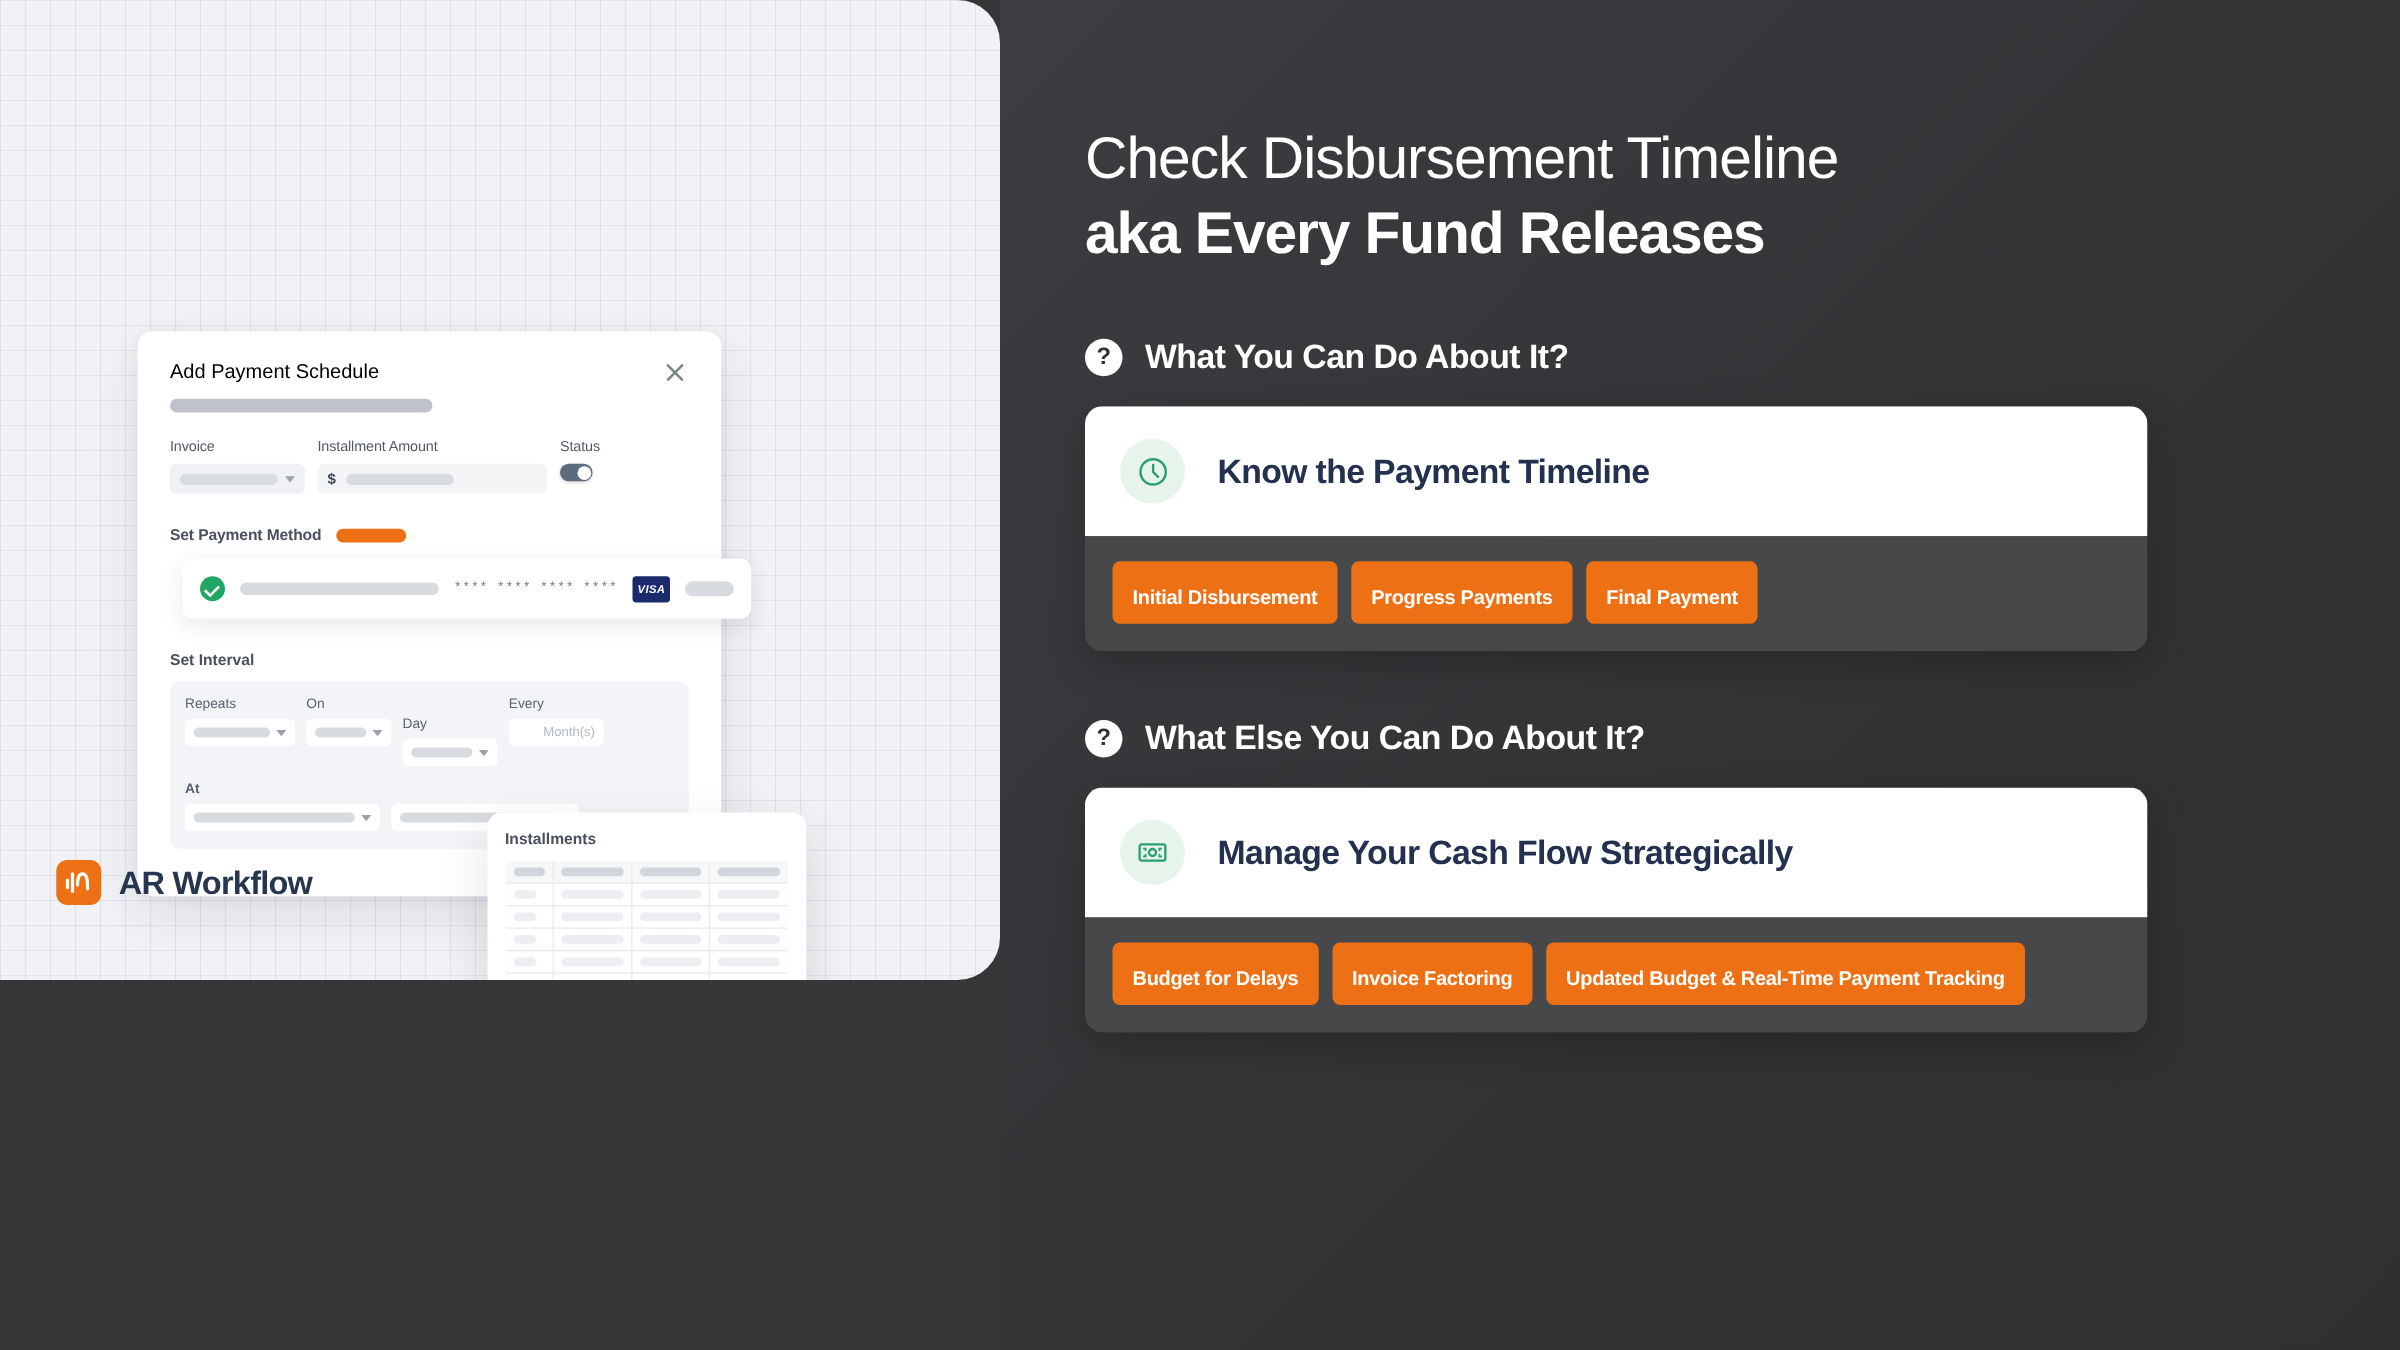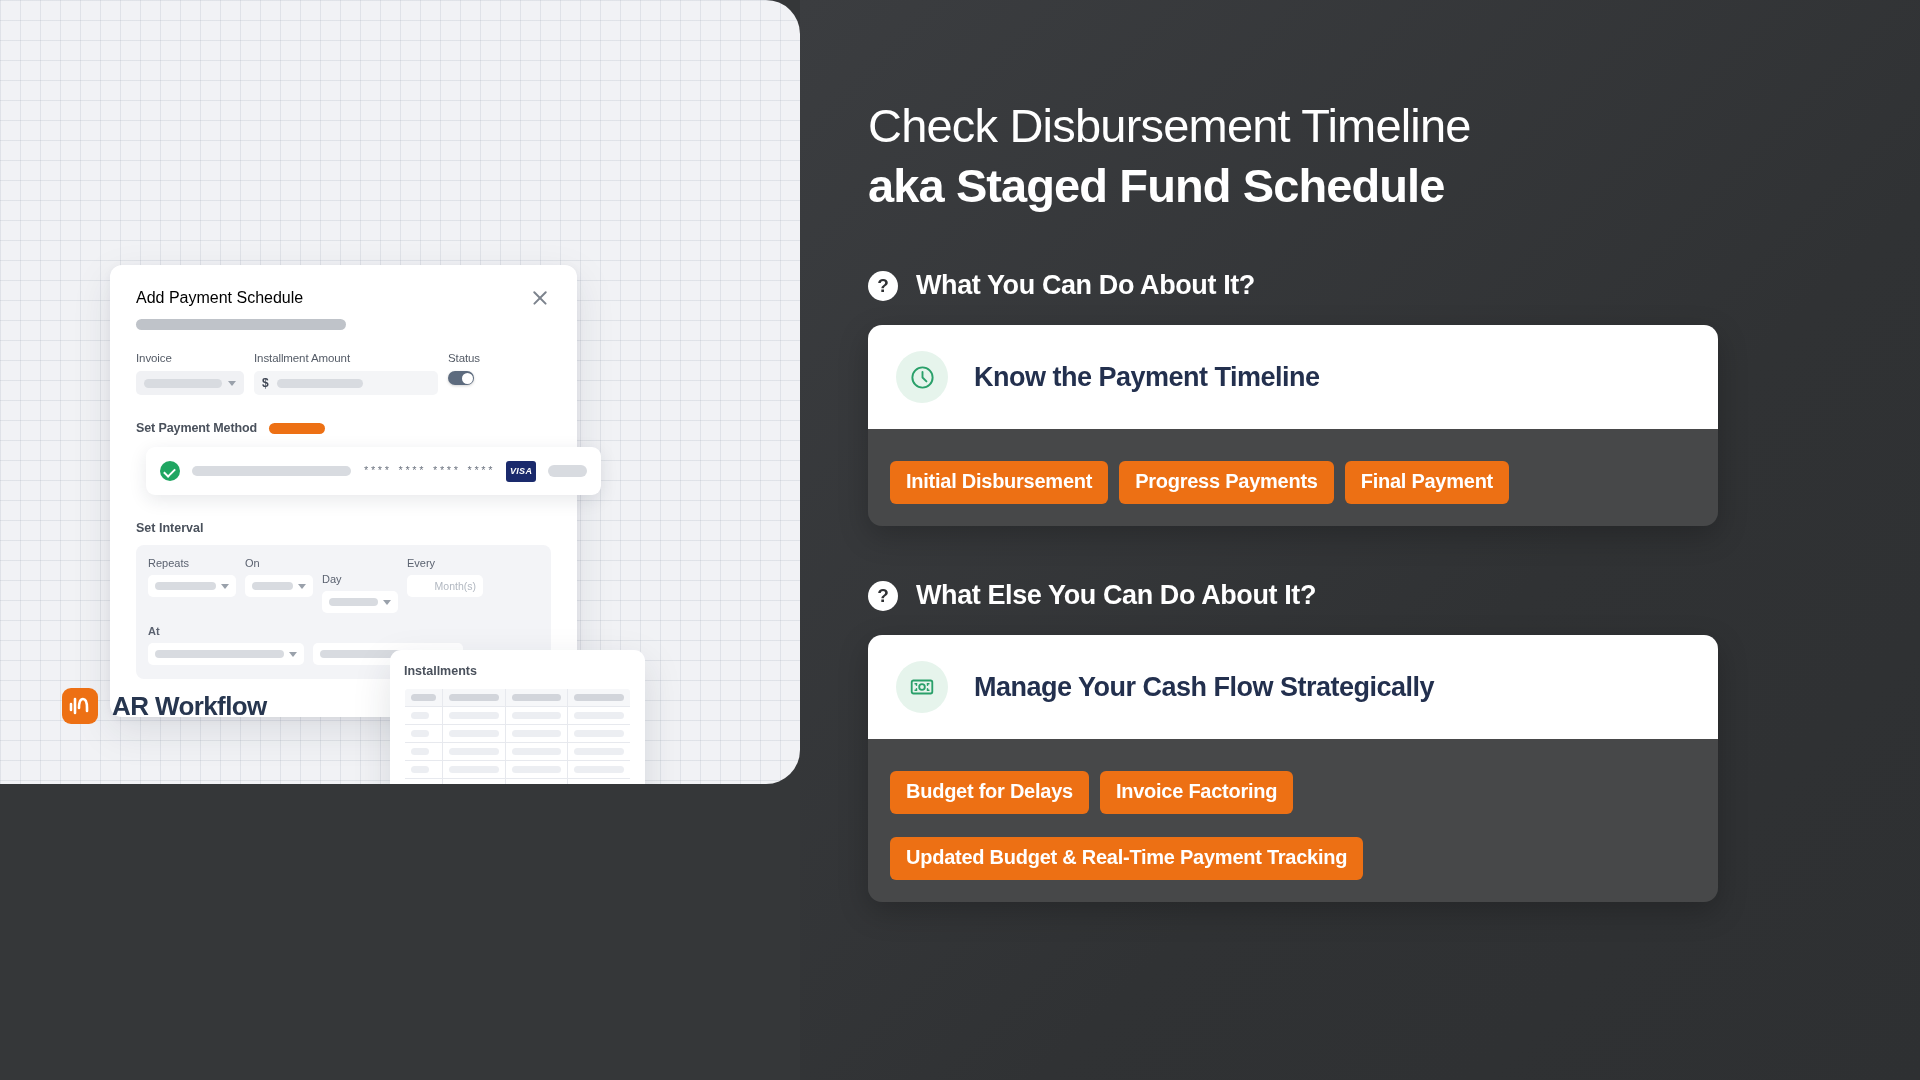--- a/index.html
+++ b/index.html
@@ -148,21 +148,21 @@
   .inst-title { font-size:12.5px; font-weight:600; color:#4a515c; margin-bottom:10px; }
   .inst-table { width:100%; border-collapse:collapse; border:1px solid #e7e9ee; border-radius:4px; overflow:hidden; }
   .inst-table th, .inst-table td { border:1px solid #e7e9ee; padding:5px 6px; }
   .inst-table thead tr { background:#f6f7f9; }
   .inst-table th .skel { height:7px; width:100%; background:#d2d5db; }
   .inst-table td .cell { height:7px; background:#eceef2; border-radius:999px; }
   .c1 { width:38px; }
   .cw-narrow { width:18px; }
 
   
-  .logo { position:absolute; left:62px; bottom:60px; display:flex; align-items:center; gap:14px; }
+  .logo { position:absolute; left:45px; bottom:60px; display:flex; align-items:center; gap:14px; }
   .logo-mark {
     width:36px; height:36px; border-radius:9px; background:#ed7014;
     display:flex; align-items:center; justify-content:center;
   }
   .logo-text { font-size:26px; font-weight:700; color:#27364f; letter-spacing:-0.6px; }
 
   
   .right-panel {
     flex:1; position:relative;
     background:linear-gradient(135deg,#3b3d40 0%, #303234 60%, #2e3032 100%);
@@ -193,23 +193,23 @@
     width:52px; height:52px; border-radius:50%; background:#e6f4ec;
     display:flex; align-items:center; justify-content:center; flex:0 0 52px;
   }
   .card-title { font-size:27px; font-weight:700; color:#23304e; letter-spacing:-0.5px; }
   .card-tags {
     background:#474849; padding:20px 20px 22px 22px;
     display:flex; flex-wrap:wrap; gap:11px;
   }
   .tag {
     background:#ed7014; color:#ffffff;
-    font-size:20px; font-weight:600; letter-spacing:-0.25px;
-    padding:9px 16px 11px 16px; border-radius:6px;
-    white-space:nowrap; cursor:pointer;margin-top:12px;
+    font-size:16px; font-weight:600; letter-spacing:-0.25px;
+    padding:21px 16px 11px 16px; border-radius:6px;
+    white-space:nowrap; cursor:pointer;
   }
 </style>
 </head>
 <body>
 
 <div class="stage">
 
   <div class="left-panel">
 
     <div class="mock-modal">
@@ -405,21 +405,21 @@
         </svg>
       </div>
       <div class="logo-text">AR Workflow</div>
     </div>
   </div>
 
   <div class="right-panel">
 
     <div class="hero">
       <div class="hero-l1">Check Disbursement Timeline</div>
-      <div class="hero-l2">aka Staged Fund Schedule</div>
+      <div class="hero-l2">aka Every Fund Releases</div>
     </div>
 
     <div class="section">
       <div class="section-head">
         <div class="q-icon">?</div>
         <div class="section-title">What You Can Do About It?</div>
       </div>
       <div class="card">
         <div class="card-top">
           <div class="icon-bubble">

